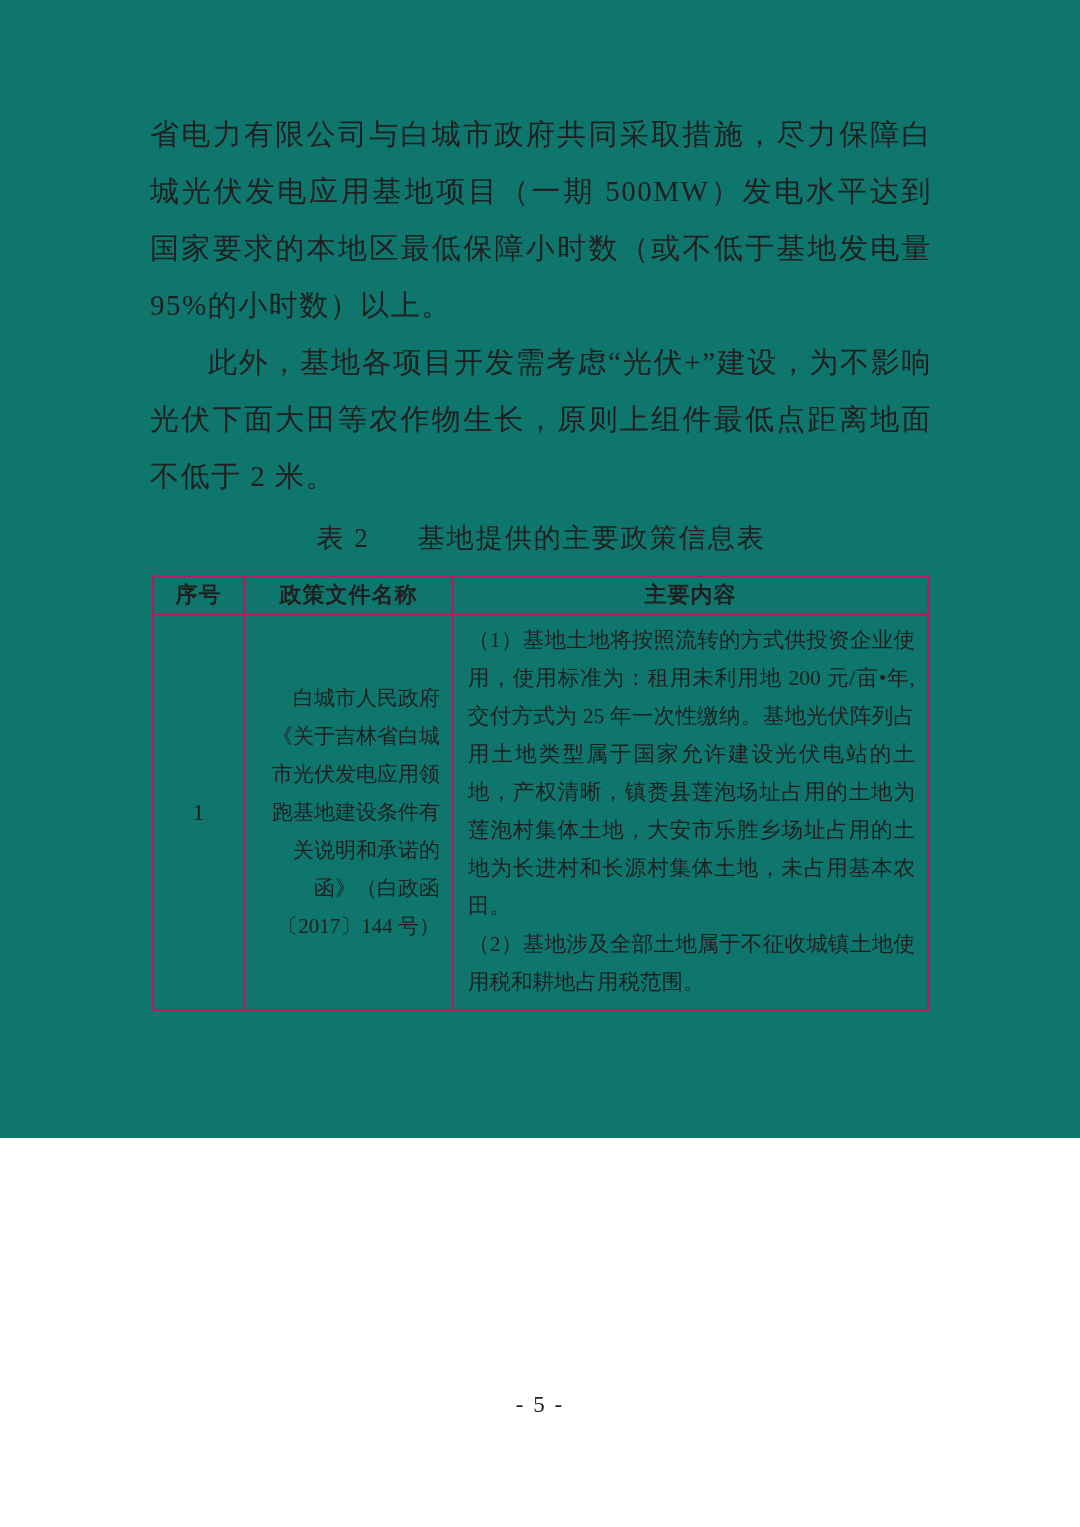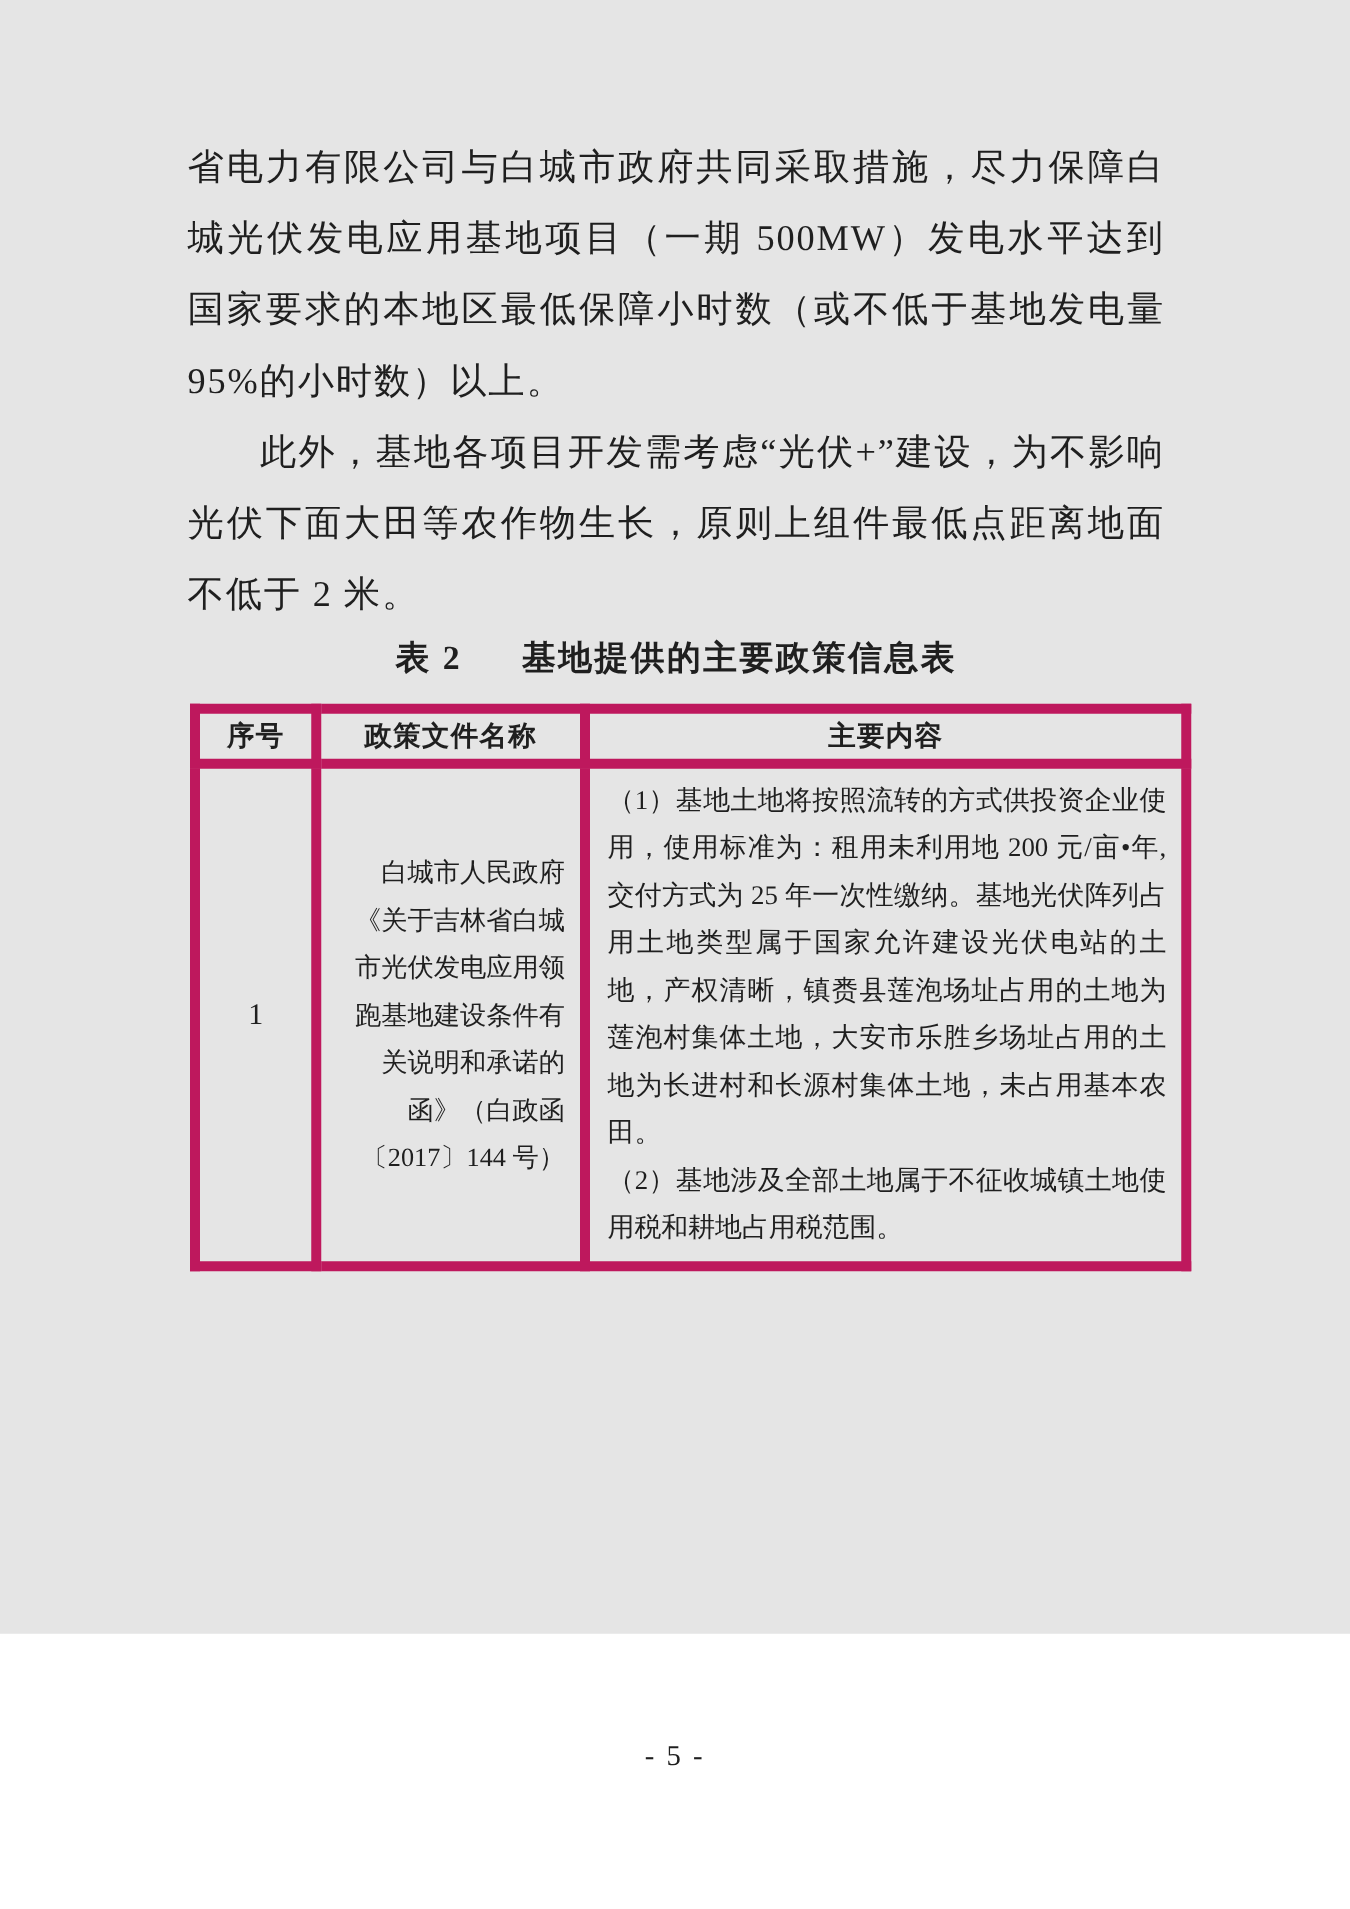--- a/index.html
+++ b/index.html
@@ -11,60 +11,60 @@
     width: 1080px;
     height: 1527px;
     font-family: "Liberation Serif", "DejaVu Serif", serif;
     color: #1f1f1f;
     position: relative;
     overflow: hidden;
   }
   .page {
     position: relative;
     width: 1080px;
-    height: 1307px;
-    background: #e5e5e5;
+    height: 1138px;
+    background: #0f766e;
   }
   .content {
     position: absolute;
     left: 150px;
     top: 106px;
     width: 782px;
   }
   .body-text {
     margin: 0;
     font-size: 29px;
     line-height: 57px;
     letter-spacing: 1.5px;
     text-align: justify;
     text-justify: inter-ideograph;
   }
   .indent { text-indent: 2em; }
   .no-indent { text-indent: 0; }
 
   .caption {
+    margin-top: 12px;
     text-align: center;
     font-size: 27px;
     line-height: 42px;
     letter-spacing: 2px;
     white-space: nowrap;
-    font-weight: bold;
   }
   .caption-gap { display: inline-block; width: 48px; }
 
   table.policy-table {
     margin-top: 16px;
     margin-left: 2px;
     width: 773px;
     border-collapse: collapse;
     table-layout: fixed;
   }
   .policy-table th,
   .policy-table td {
-    border: 8px solid #be185d;
+    border: 2px solid #be185d;
   }
   .policy-table th {
     height: 36px;
     font-size: 22px;
     font-weight: bold;
     text-align: center;
     letter-spacing: 1px;
     padding: 0;
   }
   .col-index   { width: 89px; }

